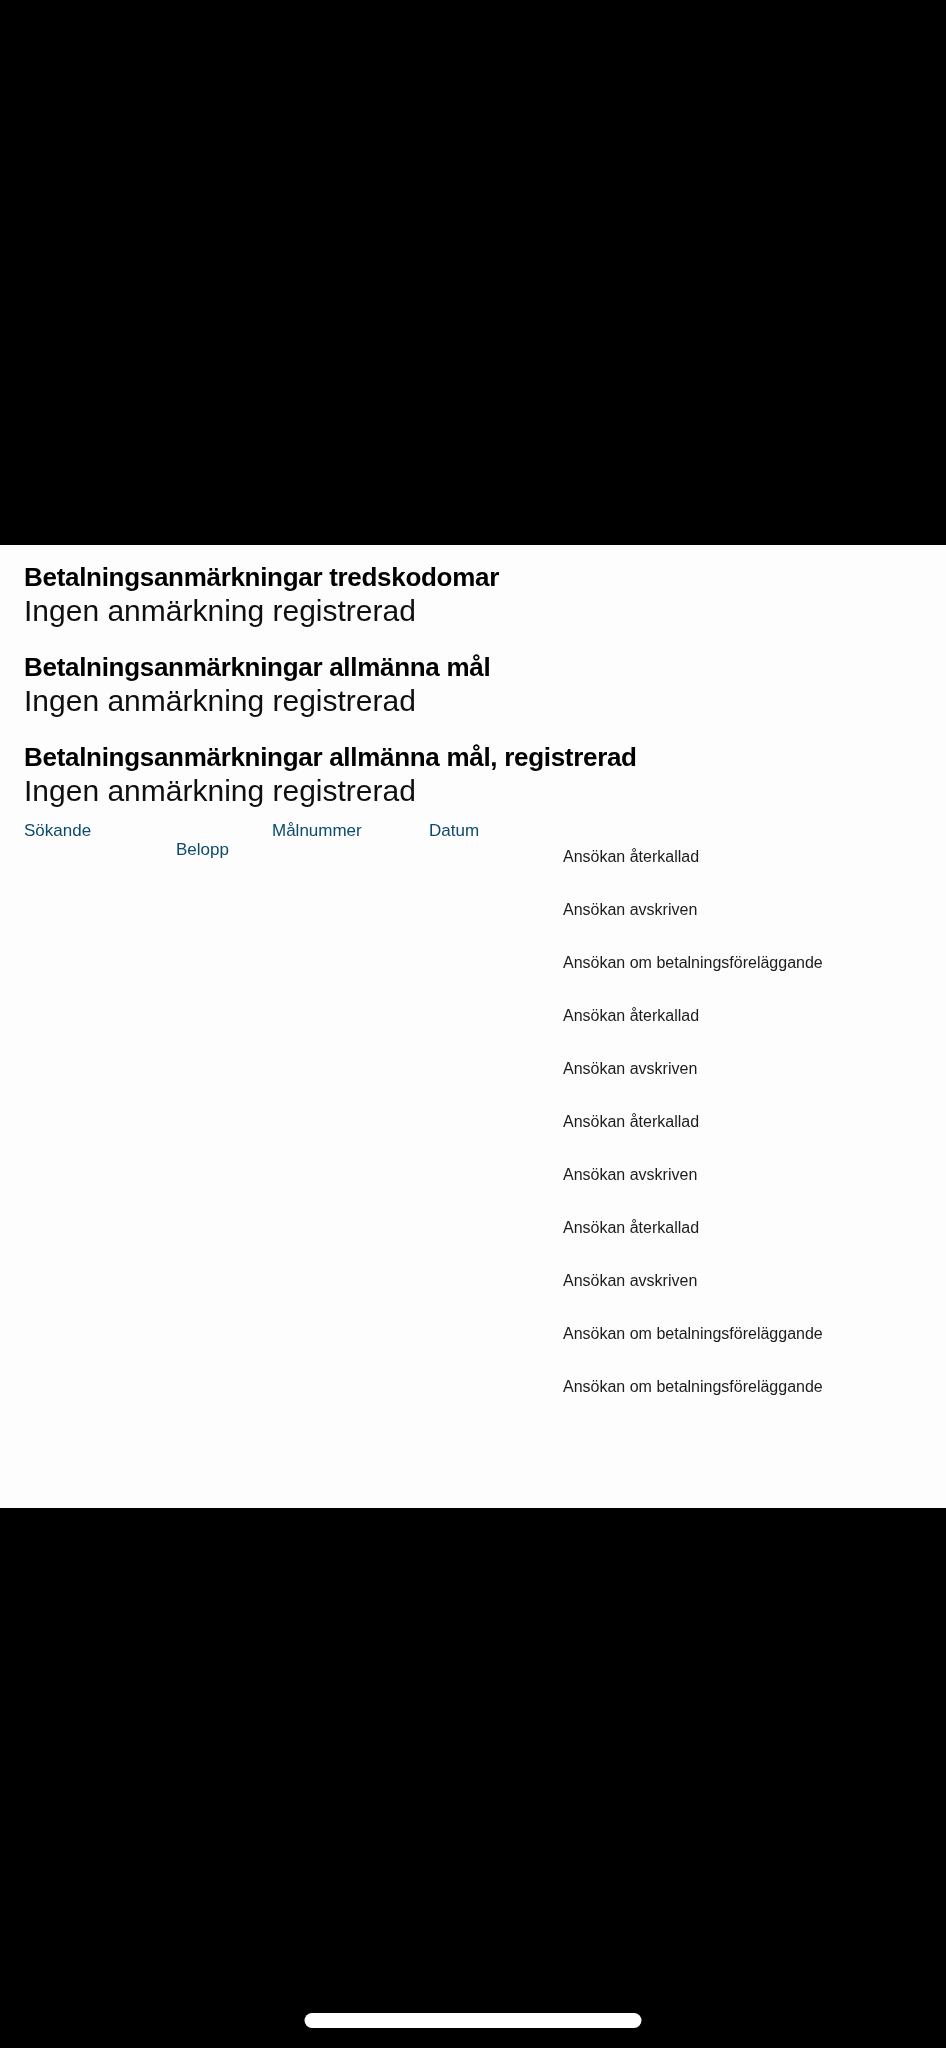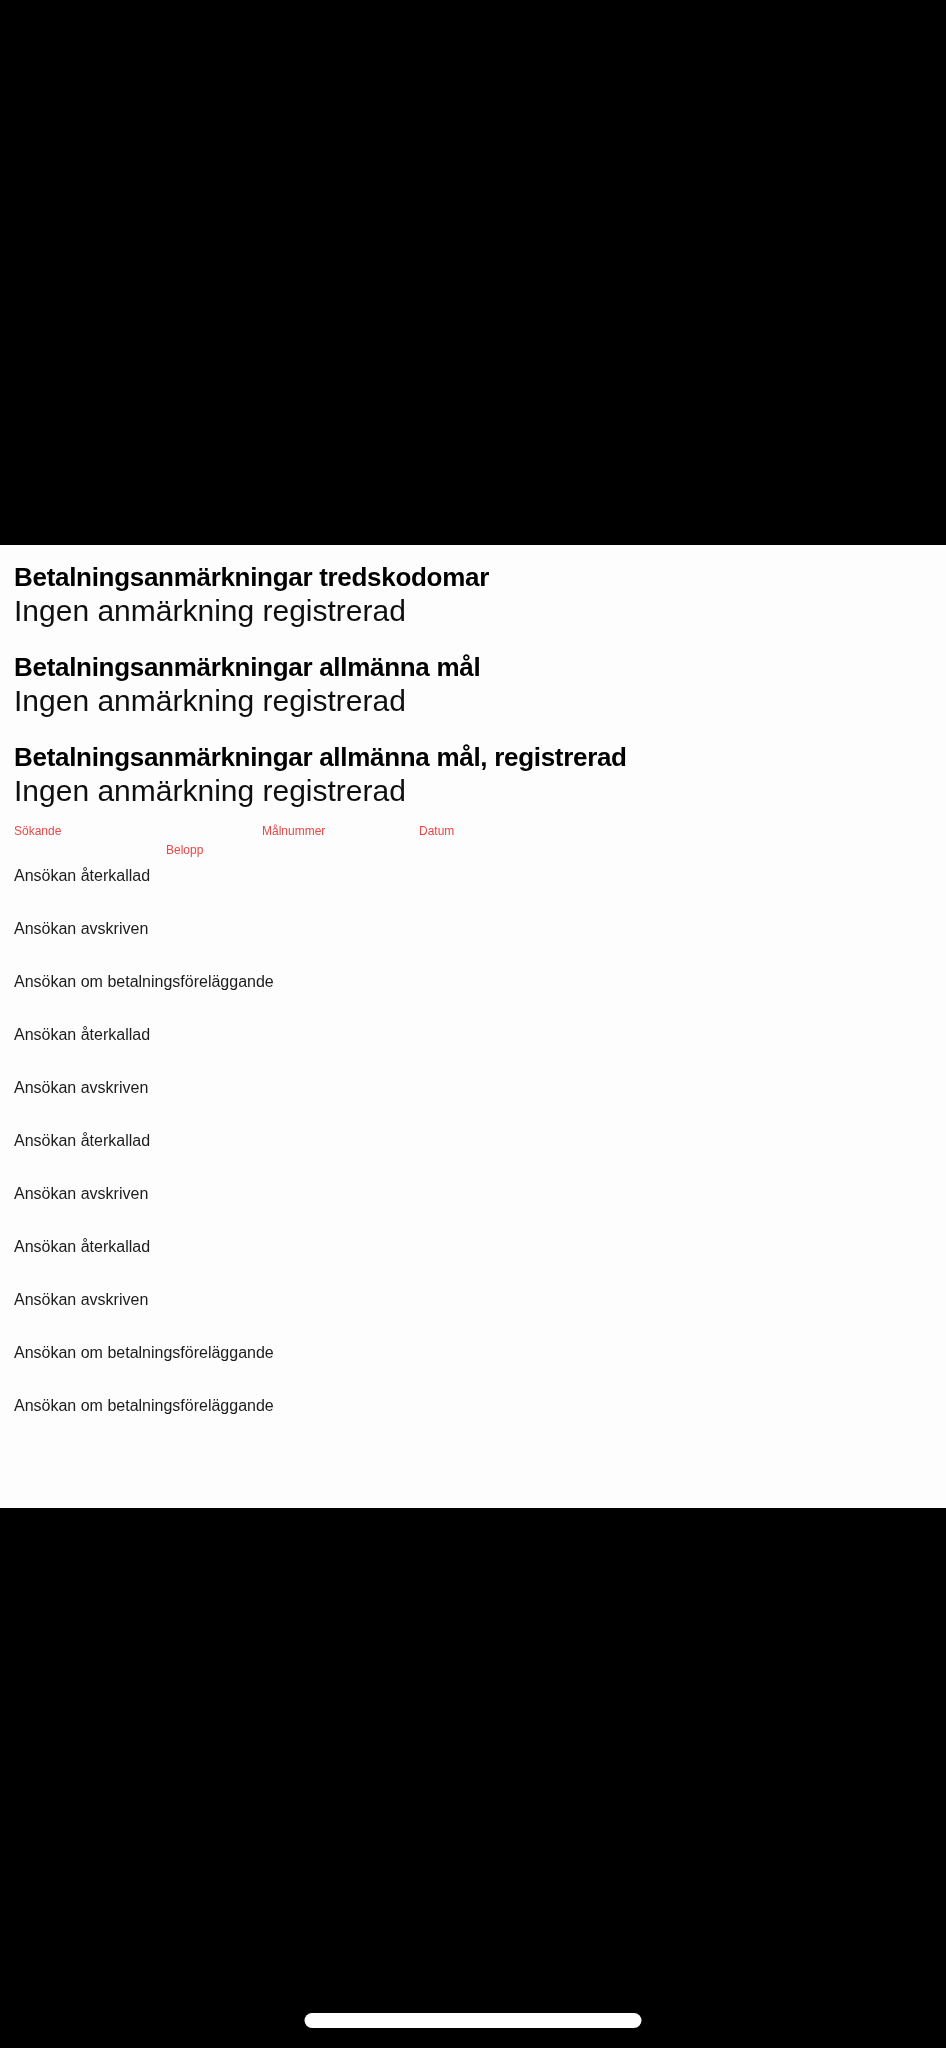--- a/index.html
+++ b/index.html
@@ -24,21 +24,21 @@
   .black-bottom { top: 1508px; height: 540px; }
 
   .sheet {
     position: absolute;
     top: 545px;
     left: 0;
     width: 946px;
     height: 963px;
     background: #fdfdfd;
     box-sizing: border-box;
-    padding: 15px 14px 0 14px;
+    padding: 15px 14px 0 24px;
     color: #0a0a0a;
   }
 
   .section-title {
     margin: 0;
     font-size: 26px;
     line-height: 34px;
     font-weight: 700;
     letter-spacing: -0.3px;
     color: #000000;
@@ -51,39 +51,38 @@
     font-weight: 400;
     color: #0f0f0f;
   }
   .title-line { display: block; }
 
   .ctable { margin-top: 12px; }
   .thead {
     display: flex;
     height: 26px;
     line-height: 26px;
-    font-size: 12px;
-    color: #ef4444;
+    font-size: 17px;
+    color: #0c4a6e;
   }
   .hc { display: block; white-space: nowrap; }
   .c1 { width: 152px; }
   .c2 { width: 96px; margin-top: 19px; }
   .c3 { width: 157px; }
   .c4 { width: 134px; }
   .c5 { flex: 1; }
 
   .trow {
     display: flex;
     height: 53px;
     box-sizing: border-box;
     padding-top: 3px;
     font-size: 16px;
     line-height: 20px;
     color: #1c1c1e;
-    flex-direction: column;
   }
   .trow .cell { display: block; white-space: nowrap; overflow: hidden; }
 
   .home-indicator {
     position: absolute;
     top: 2013px;
     left: 50%;
     transform: translateX(-50%);
     width: 337px;
     height: 15px;

